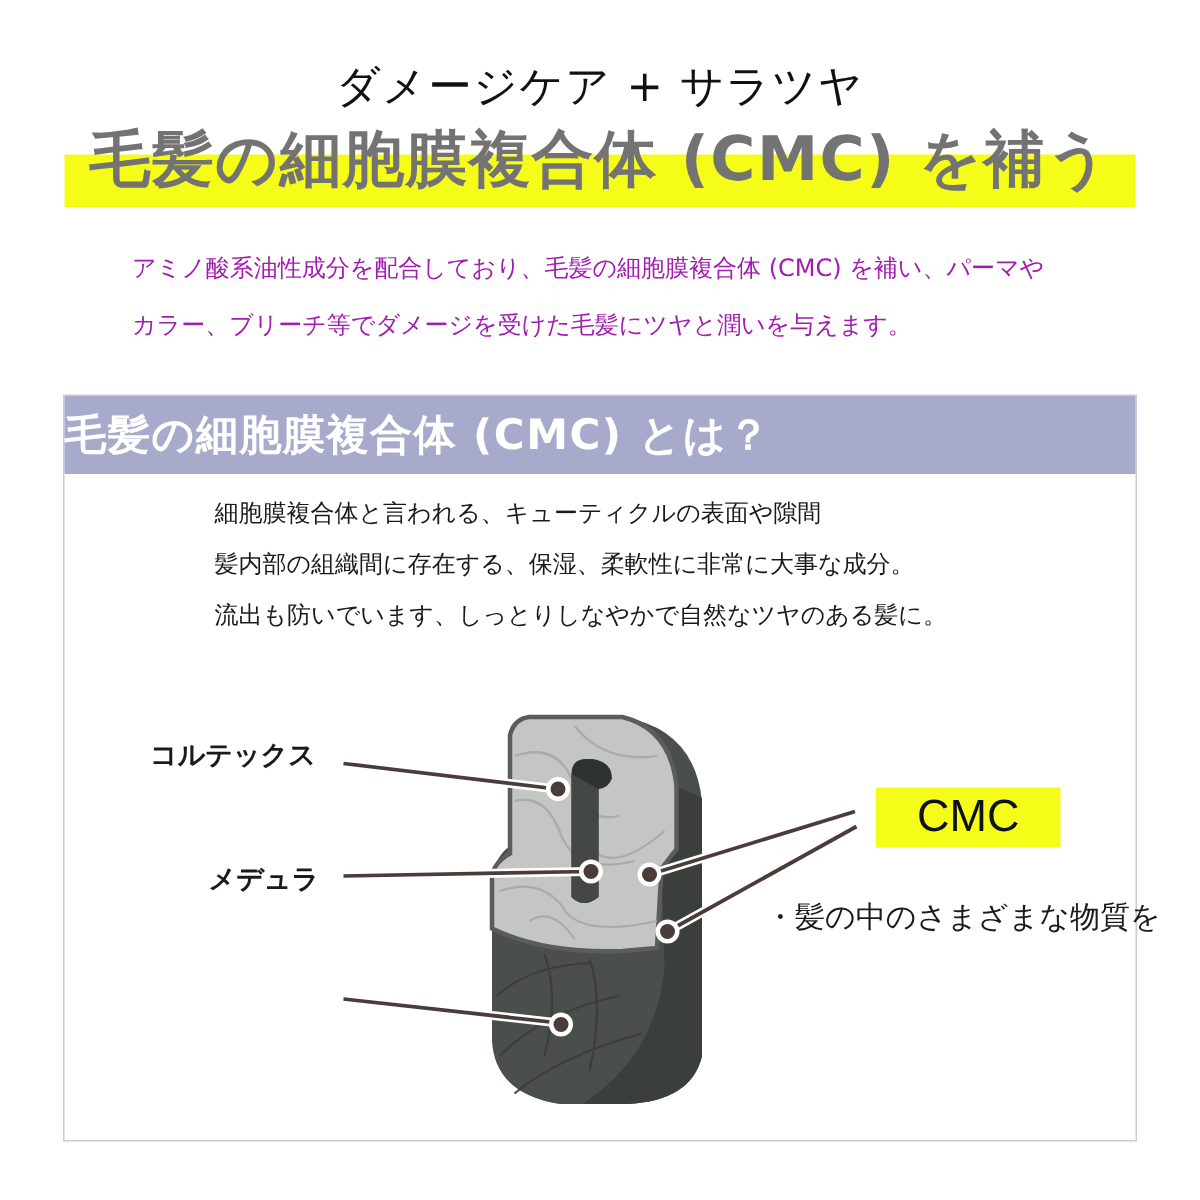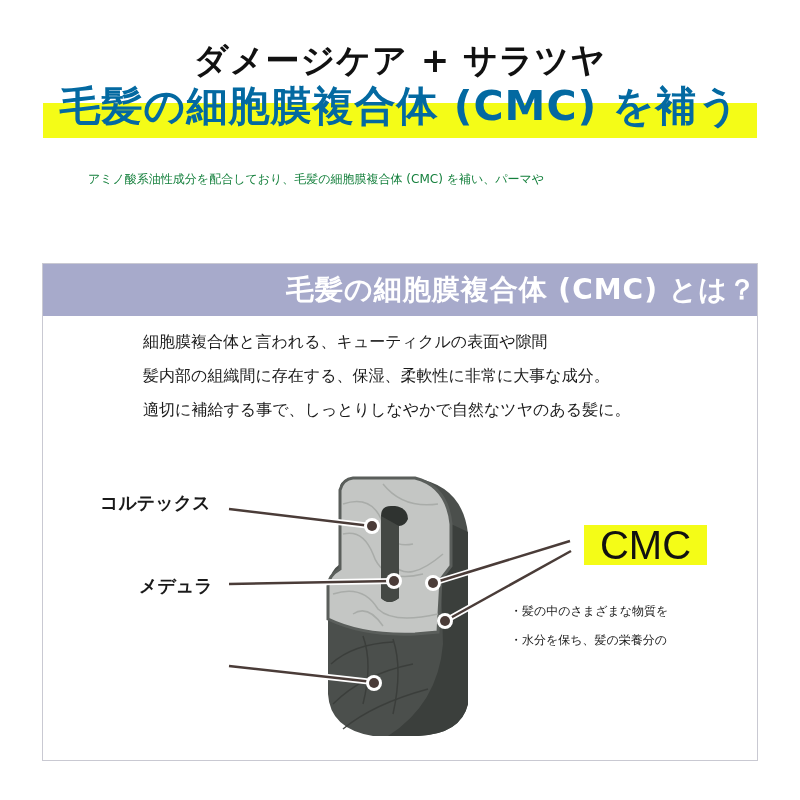--- a/index.html
+++ b/index.html
@@ -1,89 +1,90 @@
 <!DOCTYPE html>
 <html><head>
   <meta charset="utf-8">
   <style>
     * { margin: 0; padding: 0; box-sizing: border-box; }
     html, body { width: 800px; height: 800px; background: #ffffff; overflow: hidden; }
     body { position: relative; font-family: "DejaVu Sans", "Liberation Sans", sans-serif; color: #111; }
 
     .subtitle {
       position: absolute; left: 0; top: 38px; width: 800px; text-align: center;
-      font-size: 34px; font-weight: bold; letter-spacing: 1px; color: #111;
+      font-size: 29px; font-weight: normal; letter-spacing: 1px; color: #111;
     }
     .hl-bar {
       position: absolute; left: 43px; top: 103px; width: 714px; height: 35px;
       background: #f4fc17;
     }
     .main-title {
       position: absolute; left: 0; top: 79px; width: 800px; text-align: center;
-      font-size: 41px; font-weight: bold; color: #0369a1; letter-spacing: 1px;
+      font-size: 41px; font-weight: bold; color: #737373; letter-spacing: 1px;
       font-family: "DejaVu Sans", sans-serif;
     }
     .intro {
       position: absolute; left: 88px; top: 160px; width: 650px;
-      font-size: 12px; line-height: 38px; color: #15803d;
+      font-size: 16px; line-height: 38px; color: #a21caf;
     }
     .intro p { white-space: nowrap; }
 
     .box {
       position: absolute; left: 42px; top: 263px; width: 716px; height: 498px;
       border: 1.5px solid #c9c9d2; background: #fff;
     }
     .box-head {
       position: absolute; left: 0; top: 0; width: 100%; height: 52px;
       background: #a7aacb;
-      display: flex; align-items: center; justify-content: flex-end;
+      display: flex; align-items: center; justify-content: flex-start;
     }
     .box-head span {
       color: #ffffff; font-size: 28px; font-weight: bold; letter-spacing: 1px;
     }
     .desc {
       position: absolute; left: 100px; top: 61px; font-size: 16px; line-height: 34px; color: #1a1a1a;
     }
     .desc p { white-space: nowrap; }
 
     .label {
       position: absolute; font-size: 18px; font-weight: bold; color: #1a1a1a; white-space: nowrap; font-family: Liberation Serif, serif;
     }
     .cmc-badge {
       position: absolute; left: 541px; top: 261px; width: 123px; height: 40px;
       background: #f4fc17; display: flex; align-items: center; justify-content: center;
-      font-size: 40px; color: #111; font-family: "Liberation Sans", sans-serif; font-weight: normal;
+      font-size: 30px; color: #111; font-family: "Liberation Sans", sans-serif; font-weight: normal;
     }
     .cmc-notes {
-      position: absolute; left: 467px; top: 333px; font-size: 12px; line-height: 29px; color: #1a1a1a;
+      position: absolute; left: 467px; top: 333px; font-size: 20px; line-height: 29px; color: #1a1a1a;
     }
     .cmc-notes p { white-space: nowrap; }
 
     svg.diagram { position: absolute; left: 0; top: 0; }
   </style>
 </head>
 <body>
 
 <div class="subtitle">ダメージケア + サラツヤ</div>
 <div class="hl-bar"></div>
 <div class="main-title">毛髪の細胞膜複合体 (CMC) を補う</div>
 
 <div class="intro">
   <p>アミノ酸系油性成分を配合しており、毛髪の細胞膜複合体 (CMC) を補い、パーマや</p>
+  <p>カラー、ブリーチ等でダメージを受けた毛髪にツヤと潤いを与えます。</p>
 </div>
 
 <div class="box">
   <div class="box-head">
     <span>毛髪の細胞膜複合体 (CMC) とは？</span>
   </div>
 
   <div class="desc">
     <p>細胞膜複合体と言われる、キューティクルの表面や隙間</p>
     <p>髪内部の組織間に存在する、保湿、柔軟性に非常に大事な成分。</p>
-    <p>適切に補給する事で、しっとりしなやかで自然なツヤのある髪に。</p>
+    <p>流出も防いでいます、しっとりしなやかで自然なツヤのある髪に。</p>
   </div>
 
   <svg class="diagram" width="716" height="498" viewBox="0 0 716 498">
     <defs>
       <clipPath id="cortexClip">
         <path d="M297,226 L297,305 Q285,312 285,322 L285,355 Q320,372 372,370 L395,368 L398,315 L408,302 L408,260 Q404,222 372,214 L297,214 Z"></path>
       </clipPath>
     </defs>
 
     <g>
@@ -149,15 +150,14 @@
       <circle cx="402" cy="357" r="5" fill="#4a3c38"></circle>
   </svg>
 
   <div class="label" style="left:57px; top:227px;">コルテックス</div>
   <div class="label" style="left:96px; top:310px;">メデュラ</div>
 
   <div class="cmc-badge">CMC</div>
 
   <div class="cmc-notes">
     <p>・髪の中のさまざまな物質を</p>
-    <p>・水分を保ち、髪の栄養分の</p>
   </div>
 </div>
 
 </body></html>

